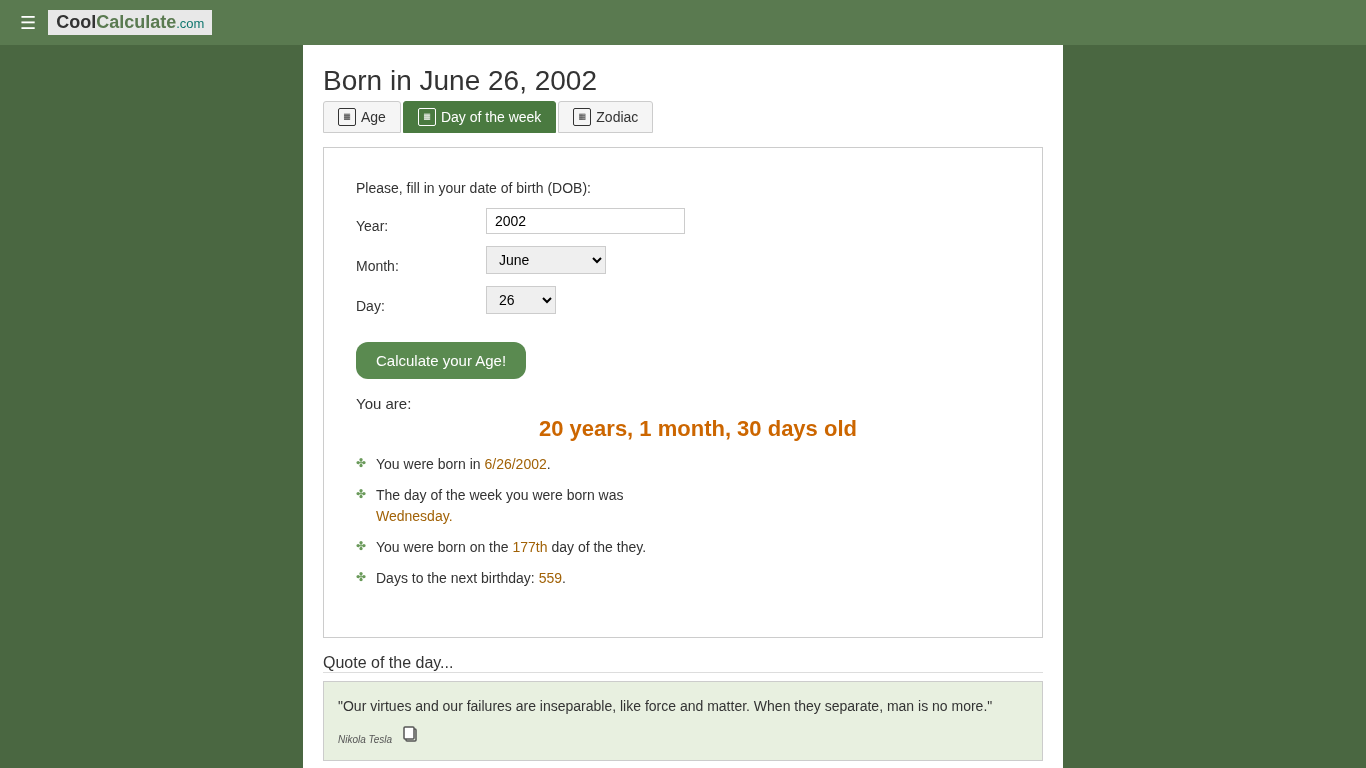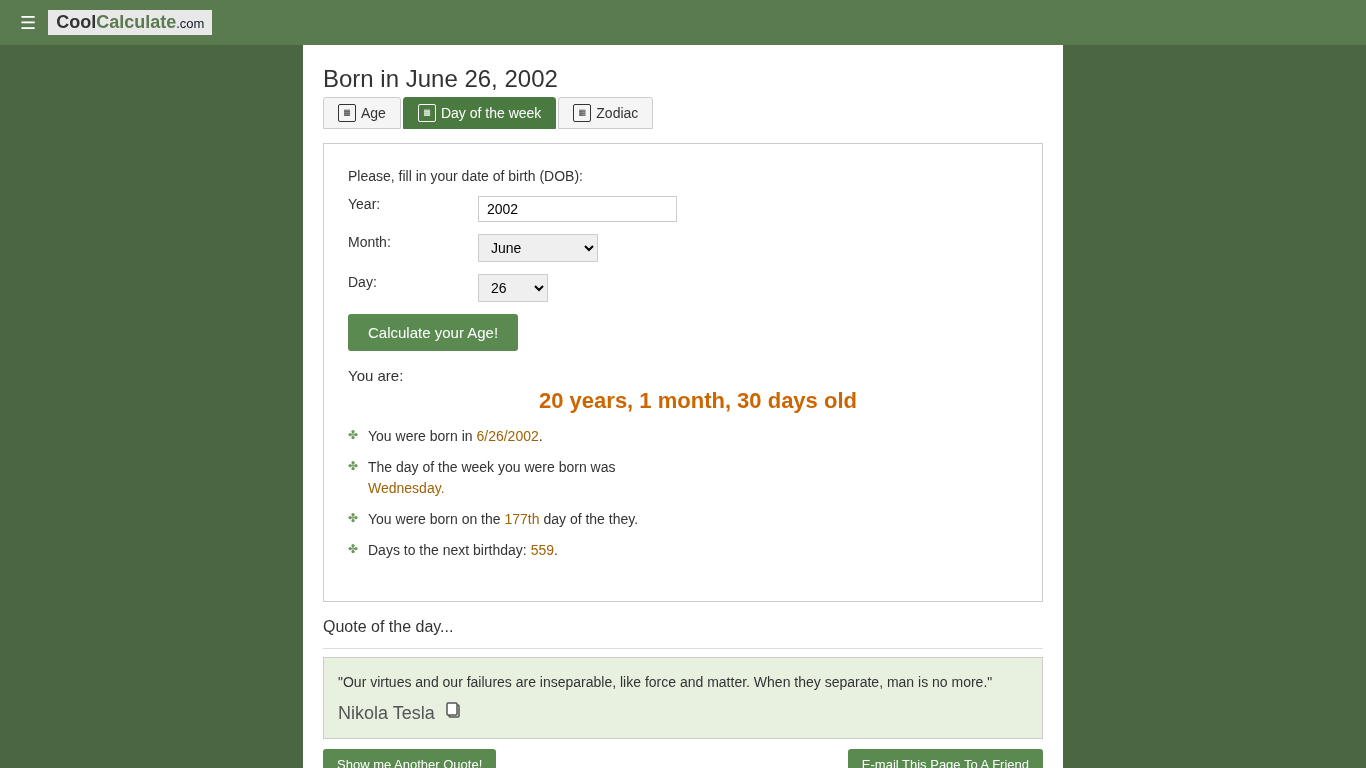--- a/index.html
+++ b/index.html
@@ -21,32 +21,32 @@
       font-size: 18px;
     }
     .header-bar .brand {
       font-size: 18px;
       color: #333;
       background: #e8e8e8;
       padding: 2px 8px;
     }
     .brand-cool { font-weight: bold; color: #333; }
     .brand-conversion { color: #5a7a50; font-weight: bold; }
-    .brand-com { color: #0f172a; font-size: 13px; }
+    .brand-com { color: #0f766e; font-size: 13px; }
 
     .main-content {
       background: #fff;
       max-width: 760px;
       margin: 0 auto;
       min-height: 768px;
       padding: 20px 20px 30px 20px;
     }
 
     h1.page-title {
-      font-size: 24px;
+      font-size: 28px;
       font-weight: normal;
       color: #333;
       margin-bottom: 4px;
     }
     .subtitle {
       color: #666;
       font-size: 14px;
       margin-bottom: 14px;
     }
 
@@ -69,30 +69,30 @@
       margin-right: 2px;
     }
     .tab.active {
       background: #4a7a40;
       color: #fff;
       border-color: #4a7a40;
     }
 
     .form-box {
       border: 1px solid #ccc;
-      padding: 24px;
+      padding: 32px;
       margin-bottom: 16px;
     }
     .form-intro {
       margin-bottom: 12px;
       color: #333;
     }
     .form-row {
       display: flex;
-      align-items: flex-start;
+      align-items: flex-end;
       margin-bottom: 12px;
     }
     .form-label {
       width: 130px;
       color: #333;
     }
     .form-control {
       border: 1px solid #ccc;
       padding: 4px 8px;
       font-size: 14px;
@@ -102,22 +102,23 @@
       min-width: 120px;
     }
 
     .calc-btn {
       background: #5a8a50;
       color: #fff;
       border: none;
       padding: 10px 20px;
       font-size: 15px;
       cursor: pointer;
-      border-radius: 3px;
+      border-radius: 12px;
       margin-bottom: 16px;
+      margin-top: 16px;
     }
 
     .result-section {
       margin-bottom: 16px;
     }
     .you-are-label {
       font-size: 15px;
       color: #333;
       margin-bottom: 4px;
     }
@@ -150,37 +151,38 @@
     .highlight-orange { color: #a16207; }
 
     .quote-section {
       margin-top: 16px;
     }
     .quote-title {
       font-size: 16px;
       color: #333;
       margin-bottom: 8px;
       border-bottom: 1px solid #ddd;
-      padding-bottom: 12px;
+      padding-bottom: 0;
     }
     .quote-box {
       border: 1px solid #ccc;
       background: #e8f0e0;
       padding: 14px;
       margin-bottom: 10px;
     }
     .quote-text {
       color: #333;
       font-size: 14px;
       margin-bottom: 8px;
       line-height: 1.5;
     }
     .quote-author {
+      font-style: italic;
       color: #555;
-      font-size: 18px;
+      font-size: 10px;
     }
     .copy-icon {
       display: inline-block;
       margin-left: 6px;
       cursor: pointer;
     }
 
     .quote-buttons {
       display: flex;
       justify-content: space-between;

